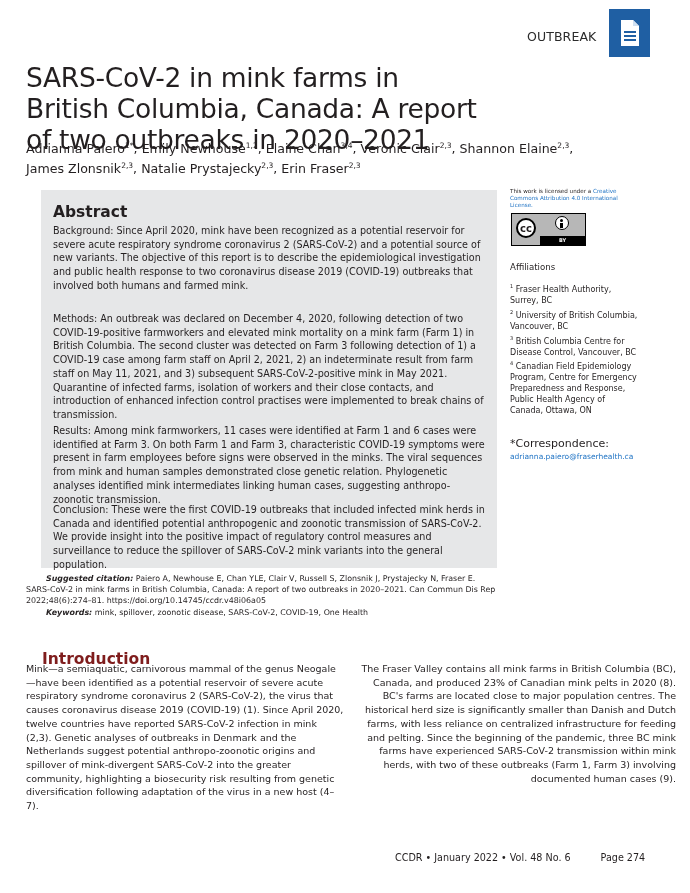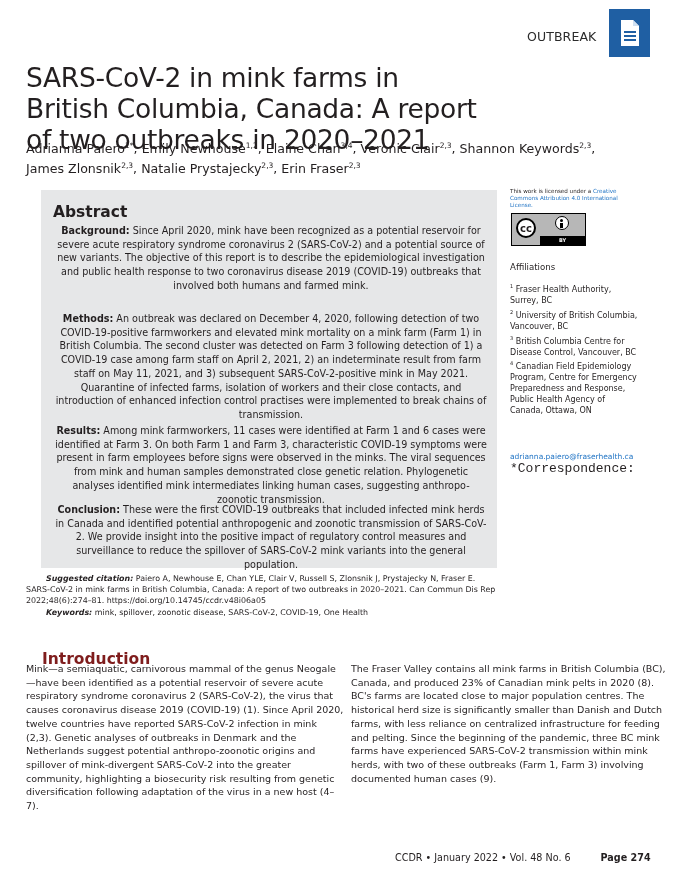--- a/index.html
+++ b/index.html
@@ -16,74 +16,74 @@
   }
   .title {
     position: absolute; top: 62px; left: 26px; width: 460px; font-size: 26.5px; line-height: 31px;
     color: #231f20; font-weight: normal; letter-spacing: -0.3px; margin: 0;
   }
   .authors {
     position: absolute; top: 137px; left: 26px; width: 600px; font-size: 12.6px; line-height: 17px; color: #231f20;
   }
   .authors sup { font-size: 7.5px; }
   .abstract {
-    position: absolute; top: 190px; left: 41px; width: 456px; height: 378px; background: #e6e7e8; text-align: center;
+    position: absolute; top: 190px; left: 41px; width: 456px; height: 378px; background: #e6e7e8;
   }
   .abstract h2 {
     position: absolute; top: 13px; left: 12px; margin: 0; font-size: 15.5px; font-weight: bold; color: #231f20;
   }
   .abs-para {
     position: absolute; left: 12px; width: 436px; font-size: 9.6px; line-height: 13.7px; color: #231f20;
   }
-  .abs-para b { font-weight: bold; }
+  .abs-para b { font-weight: normal; }
   .sidebar { position: absolute; left: 510px; width: 170px; font-size: 7.5px; color: #231f20; }
   .license-text { top: 188px; font-size: 5.6px; line-height: 7px; width: 130px; }
   .blue { color: #1f73c4; }
   .cc-box {
     position: absolute; top: 213px; left: 511px; width: 73px; height: 31px; background: #b7b7b7; border: 1px solid #000;
   }
   .cc-box .by-bar { position: absolute; bottom: 0; left: 28px; right: 0; height: 9px; background: #000; color: #fff; font-size: 5px; text-align: center; line-height: 9px; font-weight: bold; }
   .cc-box .cc-circle { position: absolute; top: 4px; left: 4px; width: 20px; height: 20px; border-radius: 50%; background: #fff; border: 2px solid #000; box-sizing: border-box; font-size: 10px; font-weight: bold; display: flex; align-items: center; justify-content: center; }
   .cc-box .person { position: absolute; top: 2px; left: 43px; width: 14px; height: 14px; border-radius: 50%; background: #fff; border: 1.5px solid #000; box-sizing: border-box; }
   .cc-box .person::before { content: ""; position: absolute; top: 2px; left: 4px; width: 3px; height: 3px; background: #000; border-radius: 50%; }
   .cc-box .person::after { content: ""; position: absolute; top: 6px; left: 4px; width: 3px; height: 5px; background: #000; }
   .aff-heading { top: 262px; font-size: 8.6px; }
   .aff-item { font-size: 8px; line-height: 11px; width: 130px; }
   .aff-item sup { font-size: 5px; }
-  .corr-label { top: 461px; font-size: 13px; font-family: Liberation Mono, monospace; }
+  .corr-label { top: 437px; font-size: 11px; }
   .corr-email { top: 452px; font-size: 7.5px; }
   .citation {
     position: absolute; top: 573px; left: 26px; width: 470px; font-size: 7.9px; line-height: 11.2px; color: #231f20;
   }
   .citation i { font-weight: bold; font-style: italic; padding-left: 20px; }
   .intro-h { position: absolute; top: 634px; left: 26px; margin: 16px; font-size: 15.5px; font-weight: bold; color: #7f1d1d; }
   .col { position: absolute; font-size: 9.5px; line-height: 13.7px; color: #231f20; }
   .col1 { top: 662px; left: 26px; width: 318px; }
-  .col2 { top: 662px; left: 351px; width: 325px; }
+  .col2 { top: 662px; left: 351px; width: 325px; text-align: right; }
   .footer { position: absolute; top: 852px; left: 395px; font-size: 9.6px; color: #231f20; }
-  .footer .page { margin-left: 30px; font-weight: bold; }
+  .footer .page { margin-left: 30px; }
 </style>
 </head>
 <body>
 
 <div class="section-tag">OUTBREAK</div>
 <div class="doc-badge">
   <svg width="22" height="28" viewBox="0 0 22 28">
     <path d="M2 1 H14 L20 7 V27 H2 Z" fill="#ffffff"></path>
     <path d="M14 1 V7 H20" fill="#cfe0f2"></path>
     <rect x="5" y="12" width="12" height="2" fill="#1f5fa3"></rect>
     <rect x="5" y="16" width="12" height="2" fill="#1f5fa3"></rect>
     <rect x="5" y="20" width="12" height="2" fill="#1f5fa3"></rect>
   </svg>
 </div>
 
 <h1 class="title">SARS-CoV-2 in mink farms in British Columbia, Canada: A report of two outbreaks in 2020–2021</h1>
 
 <div class="authors">
-  <span><span>Adrianna Paiero</span><sup>1*</sup><span>, </span></span><span><span>Emily Newhouse</span><sup>1,2</sup><span>, </span></span><span><span>Elaine Chan</span><sup>3,4</sup><span>, </span></span><span><span>Veronic Clair</span><sup>2,3</sup><span>, </span></span><span><span>Shannon Keywords</span><sup>2,3</sup><span>,</span></span><br>
+  <span><span>Adrianna Paiero</span><sup>1*</sup><span>, </span></span><span><span>Emily Newhouse</span><sup>1,2</sup><span>, </span></span><span><span>Elaine Chan</span><sup>3,4</sup><span>, </span></span><span><span>Veronic Clair</span><sup>2,3</sup><span>, </span></span><span><span>Shannon Elaine</span><sup>2,3</sup><span>,</span></span><br>
   <span><span>James Zlonsnik</span><sup>2,3</sup><span>, </span></span><span><span>Natalie Prystajecky</span><sup>2,3</sup><span>, </span></span><span><span>Erin Fraser</span><sup>2,3</sup></span>
 </div>
 
 <div class="abstract">
   <h2>Abstract</h2>
   <p class="abs-para" style="top:34px; margin:0;"><b>Background:</b><span> Since April 2020, mink have been recognized as a potential reservoir for severe acute respiratory syndrome coronavirus 2 (SARS-CoV-2) and a potential source of new variants. The objective of this report is to describe the epidemiological investigation and public health response to two coronavirus disease 2019 (COVID-19) outbreaks that involved both humans and farmed mink.</span></p>
   <p class="abs-para" style="top:122px; margin:0;"><b>Methods:</b><span> An outbreak was declared on December 4, 2020, following detection of two COVID-19-positive farmworkers and elevated mink mortality on a mink farm (Farm 1) in British Columbia. The second cluster was detected on Farm 3 following detection of 1) a COVID-19 case among farm staff on April 2, 2021, 2) an indeterminate result from farm staff on May 11, 2021, and 3) subsequent SARS-CoV-2-positive mink in May 2021. Quarantine of infected farms, isolation of workers and their close contacts, and introduction of enhanced infection control practises were implemented to break chains of transmission.</span></p>
   <p class="abs-para" style="top:234px; margin:0;"><b>Results:</b><span> Among mink farmworkers, 11 cases were identified at Farm 1 and 6 cases were identified at Farm 3. On both Farm 1 and Farm 3, characteristic COVID-19 symptoms were present in farm employees before signs were observed in the minks. The viral sequences from mink and human samples demonstrated close genetic relation. Phylogenetic analyses identified mink intermediates linking human cases, suggesting anthropo-zoonotic transmission.</span></p>
   <p class="abs-para" style="top:313px; margin:0;"><b>Conclusion:</b><span> These were the first COVID-19 outbreaks that included infected mink herds in Canada and identified potential anthropogenic and zoonotic transmission of SARS-CoV-2. We provide insight into the positive impact of regulatory control measures and surveillance to reduce the spillover of SARS-CoV-2 mink variants into the general population.</span></p>
 </div>

